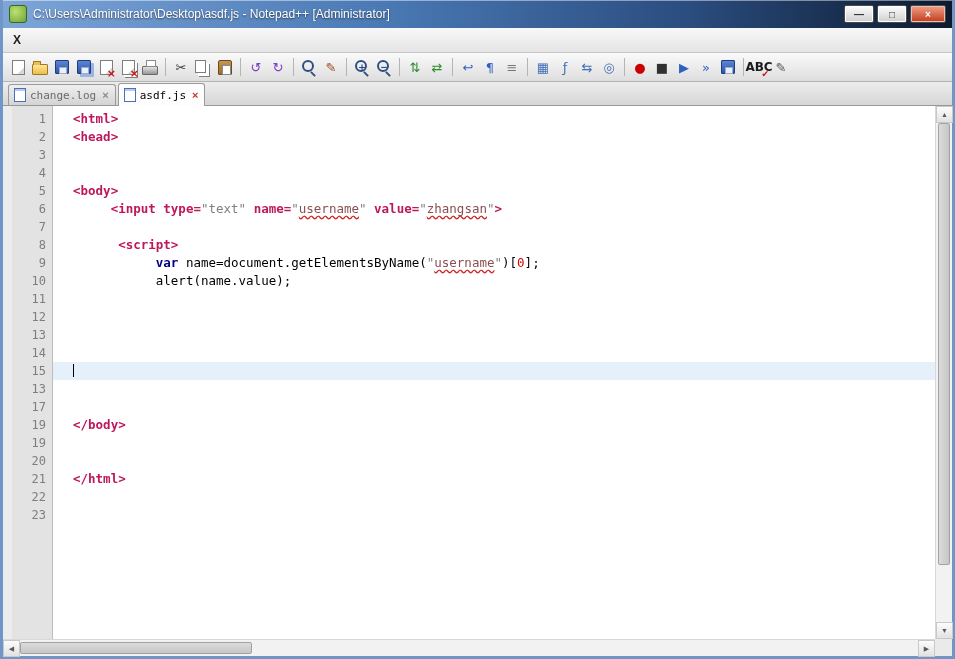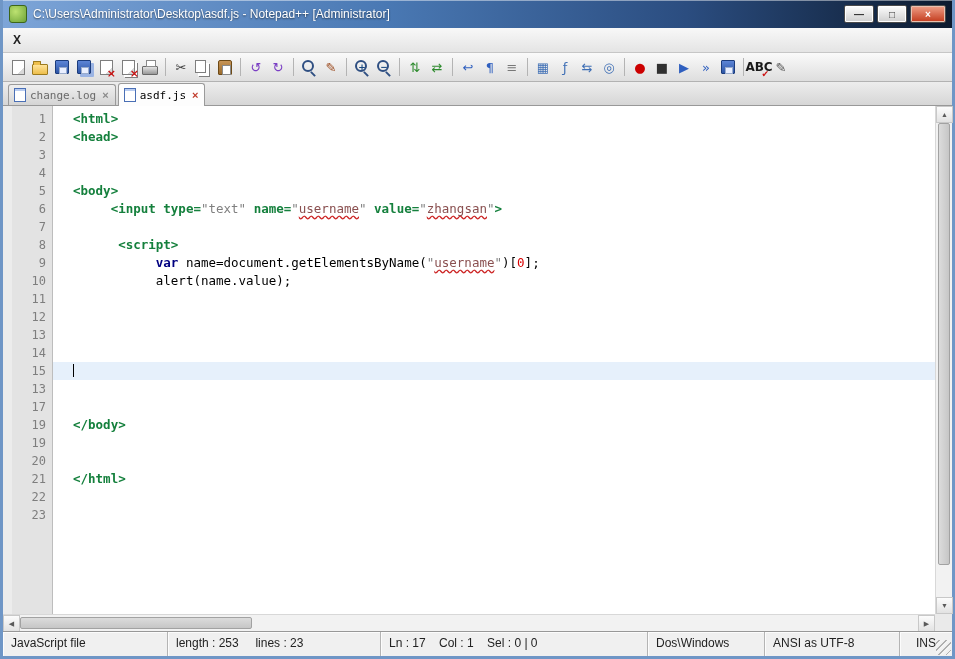--- a/index.html
+++ b/index.html
@@ -65,21 +65,21 @@
   .gutter{grid-row:1;grid-column:1;background:linear-gradient(to right,#ececec 0 9px,#e3e3e3 9px);
     border-right:1px solid #bdbdbd;padding-top:4px;overflow:hidden;}
   .ln{height:18px;line-height:18px;text-align:right;padding-right:6px;color:#7e7e7e;
     font-family:"DejaVu Sans Mono","Liberation Mono",monospace;font-size:12px;}
   .code{grid-row:1;grid-column:2;padding-top:4px;overflow:hidden;background:#fff;}
   .row{height:18px;line-height:18px;white-space:pre;padding-left:20px;
     font-family:"DejaVu Sans Mono","Liberation Mono",monospace;font-size:12.5px;}
   .row.cur{background:#e6f0fb;}
   .caret{display:inline-block;width:1px;height:13px;background:#000;vertical-align:-2px;}
   .seg-p{color:#000000;}
-  .seg-tag{color:#15803d;font-weight:bold;}
+  .seg-tag{color:#be185d;font-weight:bold;}
   .seg-kw{color:#000080;font-weight:bold;}
   .seg-str{color:#808080;}
   .seg-strul{color:#8a5050;text-decoration-line:underline;text-decoration-style:wavy;text-decoration-color:#cc2222;text-underline-offset:2px;}
   .seg-num{color:#d80000;}
   
   .vscroll{grid-row:1;grid-column:3;position:relative;background:#f2f2f2;border-left:1px solid #d8d8d8;}
   .hscroll{grid-row:2;grid-column:1 / 3;position:relative;background:#f2f2f2;border-top:1px solid #d8d8d8;}
   .scroll-corner{grid-row:2;grid-column:3;background:#eaeaea;}
   .sb-btn{position:absolute;width:17px;height:17px;display:flex;align-items:center;justify-content:center;
     font-size:7px;color:#5a5a5a;background:linear-gradient(#fcfcfc,#e2e2e2);border:1px solid #c8c8c8;box-sizing:border-box;}
@@ -236,23 +236,14 @@
       <div class="sb-btn down" data-name="scroll-down-icon">▼</div>
     </div>
     <div class="hscroll" data-name="horizontal-scrollbar">
       <div class="sb-btn left" data-name="scroll-left-icon">◀</div>
       <div class="hthumb" data-name="horizontal-scroll-thumb"></div>
       <div class="sb-btn right" data-name="scroll-right-icon">▶</div>
     </div>
     <div class="scroll-corner" data-name="scrollbar-corner"></div>
   </div>
 
-  <div class="statusbar" data-name="status-bar">
-      <div class="sb-seg" data-name="status-doc-type">JavaScript file</div>
-      <div class="sb-seg" data-name="status-length-lines">length : 253     lines : 23</div>
-      <div class="sb-seg" data-name="status-cursor">Ln : 17    Col : 1    Sel : 0 | 0</div>
-      <div class="sb-seg" data-name="status-eol">Dos\Windows</div>
-      <div class="sb-seg" data-name="status-encoding">ANSI as UTF-8</div>
-      <div class="sb-seg" data-name="status-insert-mode">INS</div>
-      <div class="grip" data-name="resize-grip"></div>
-    </div>
 
 </div>
 
 </body></html>

